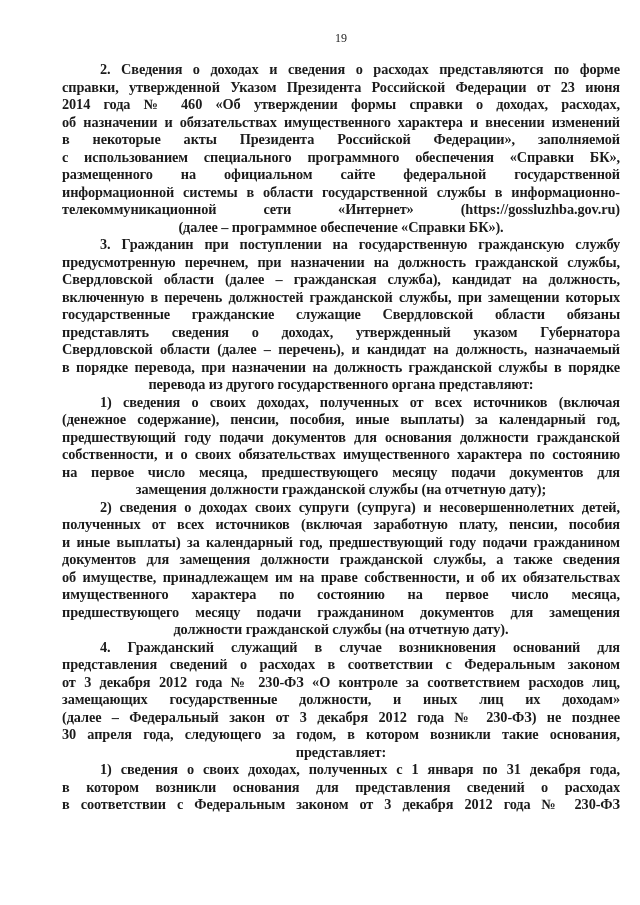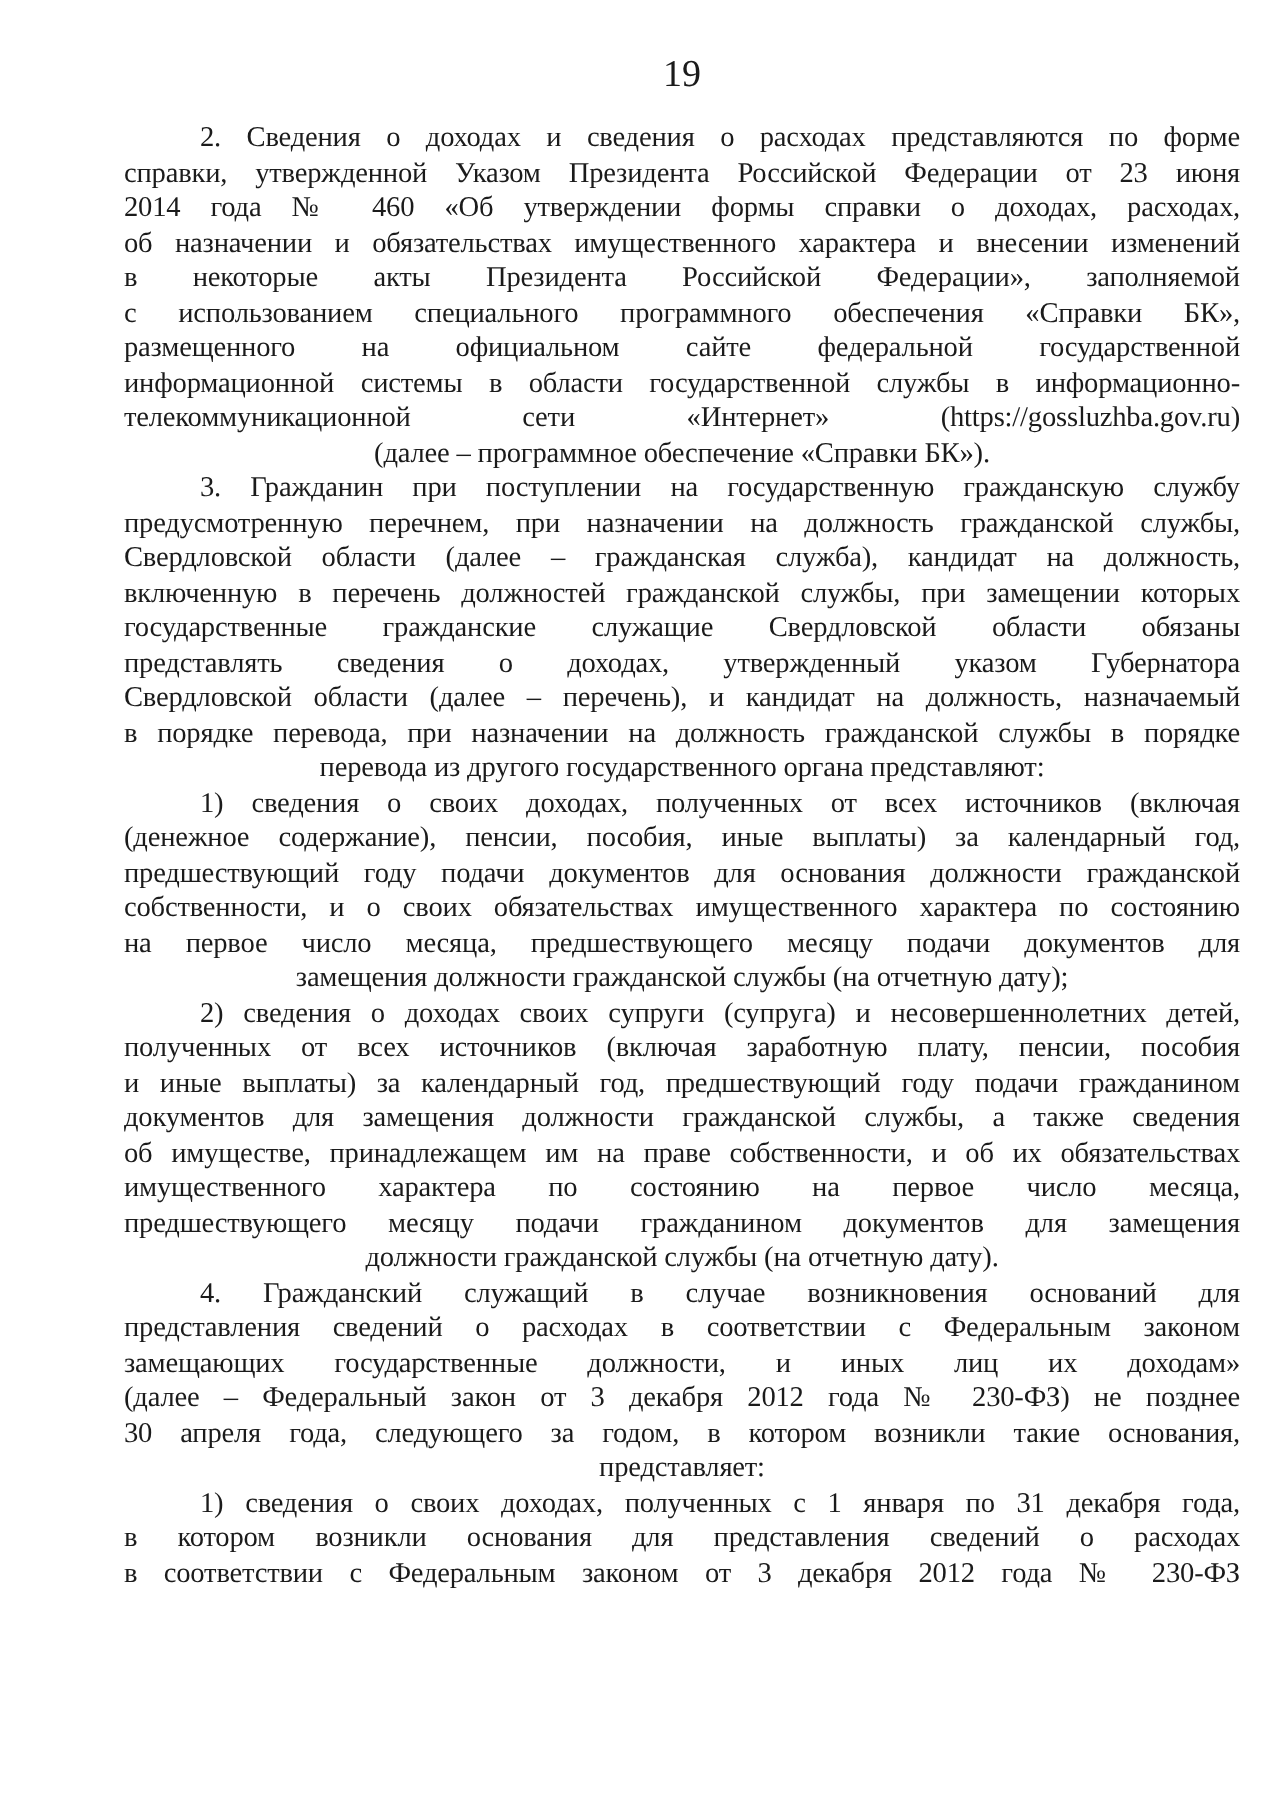--- a/index.html
+++ b/index.html
@@ -15,28 +15,29 @@
     font-family: "Liberation Serif", "DejaVu Serif", serif;
     color: #1b1b1b;
     overflow: hidden;
   }
   .page-number {
     position: absolute;
     left: 62px;
     top: 30px;
     width: 558px;
     text-align: center;
-    font-size: 19px;
+    font-size: 12px;
     line-height: 16px;
   }
   .body-text {
     position: absolute;
     left: 62px;
     top: 61px;
     width: 558px;
+    font-weight: bold;
   }
   .line {
     height: 17.5px;
     line-height: 17.5px;
     font-size: 14.3px;
     letter-spacing: -0.1px;
     overflow: hidden;
     white-space: normal;
     text-align: center;
   }
@@ -82,20 +83,21 @@
       <div class="line indent just">2) сведения о доходах своих супруги (супруга) и несовершеннолетних детей,</div>
       <div class="line just">полученных от всех источников (включая заработную плату, пенсии, пособия</div>
       <div class="line just">и иные выплаты) за календарный год, предшествующий году подачи гражданином</div>
       <div class="line just">документов для замещения должности гражданской службы, а также сведения</div>
       <div class="line just">об имуществе, принадлежащем им на праве собственности, и об их обязательствах</div>
       <div class="line just">имущественного характера по состоянию на первое число месяца,</div>
       <div class="line just">предшествующего месяцу подачи гражданином документов для замещения</div>
       <div class="line">должности гражданской службы (на отчетную дату).</div>
       <div class="line indent just">4. Гражданский служащий в случае возникновения оснований для</div>
       <div class="line just">представления сведений о расходах в соответствии с Федеральным законом</div>
+      <div class="line just">от 3 декабря 2012 года № 230-ФЗ «О контроле за соответствием расходов лиц,</div>
       <div class="line just">замещающих государственные должности, и иных лиц их доходам»</div>
       <div class="line just">(далее – Федеральный закон от 3 декабря 2012 года № 230-ФЗ) не позднее</div>
       <div class="line just">30 апреля года, следующего за годом, в котором возникли такие основания,</div>
       <div class="line">представляет:</div>
       <div class="line indent just">1) сведения о своих доходах, полученных с 1 января по 31 декабря года,</div>
       <div class="line just">в котором возникли основания для представления сведений о расходах</div>
       <div class="line just">в соответствии с Федеральным законом от 3 декабря 2012 года № 230-ФЗ</div>
     </div>
 </div>
 

